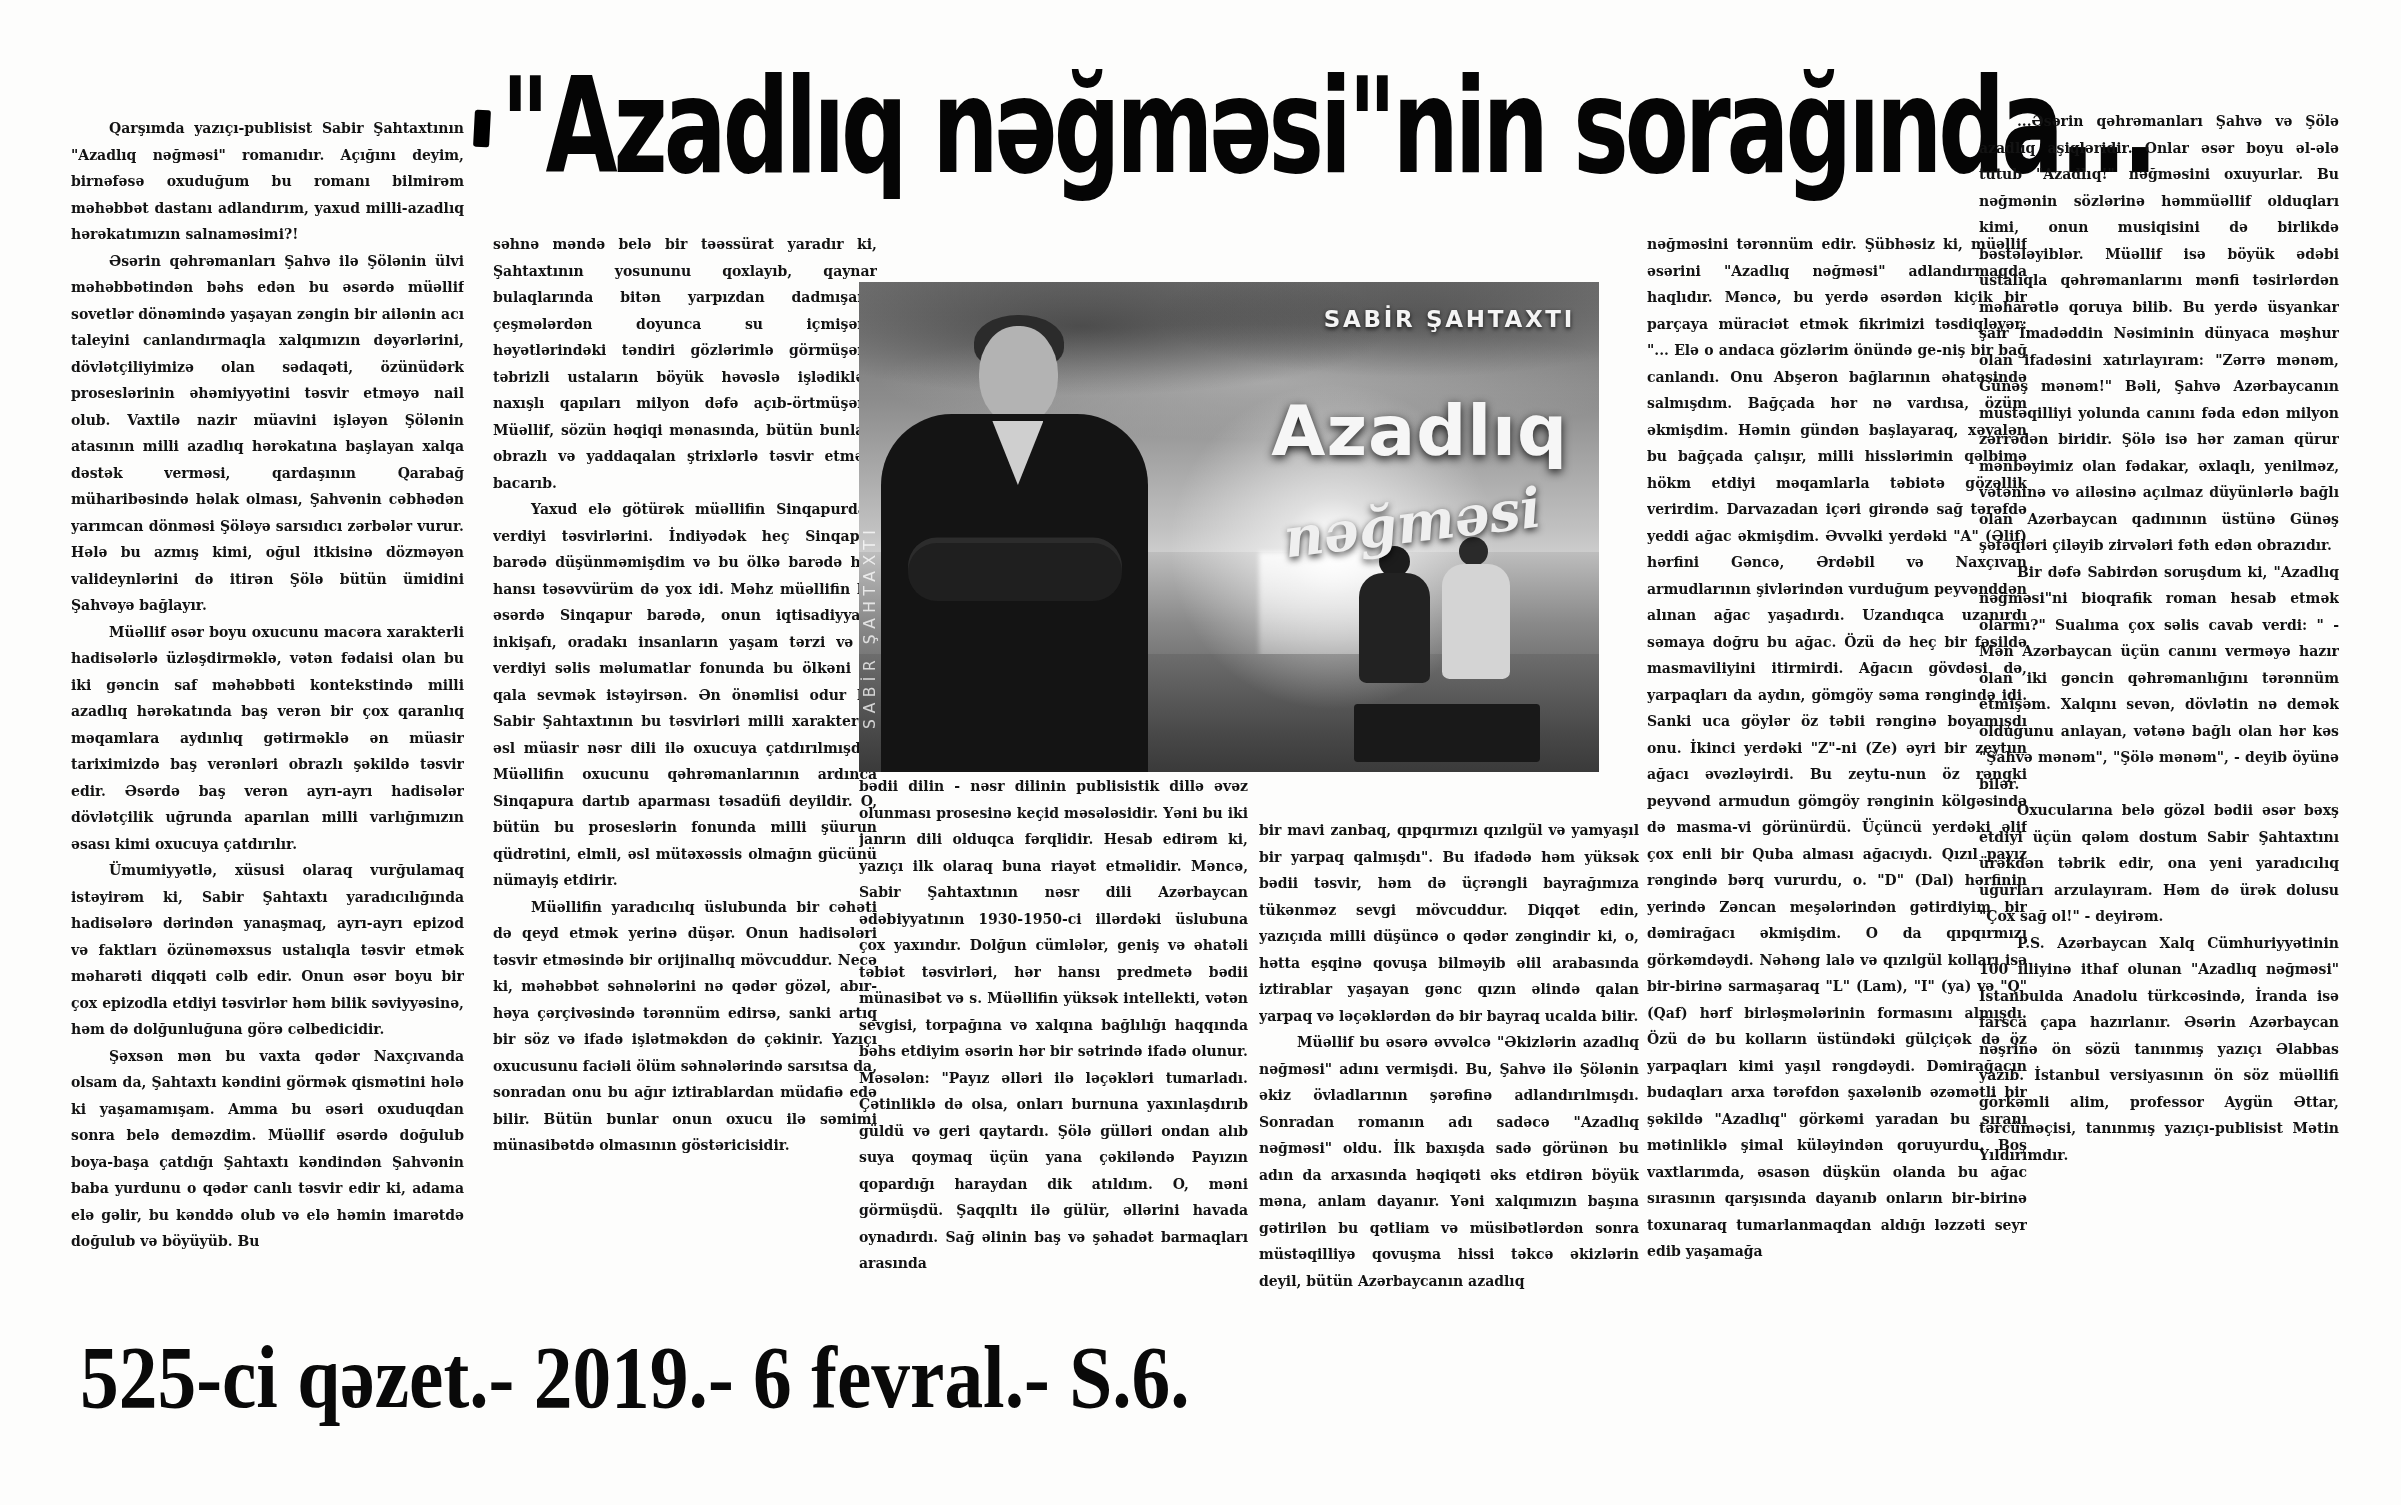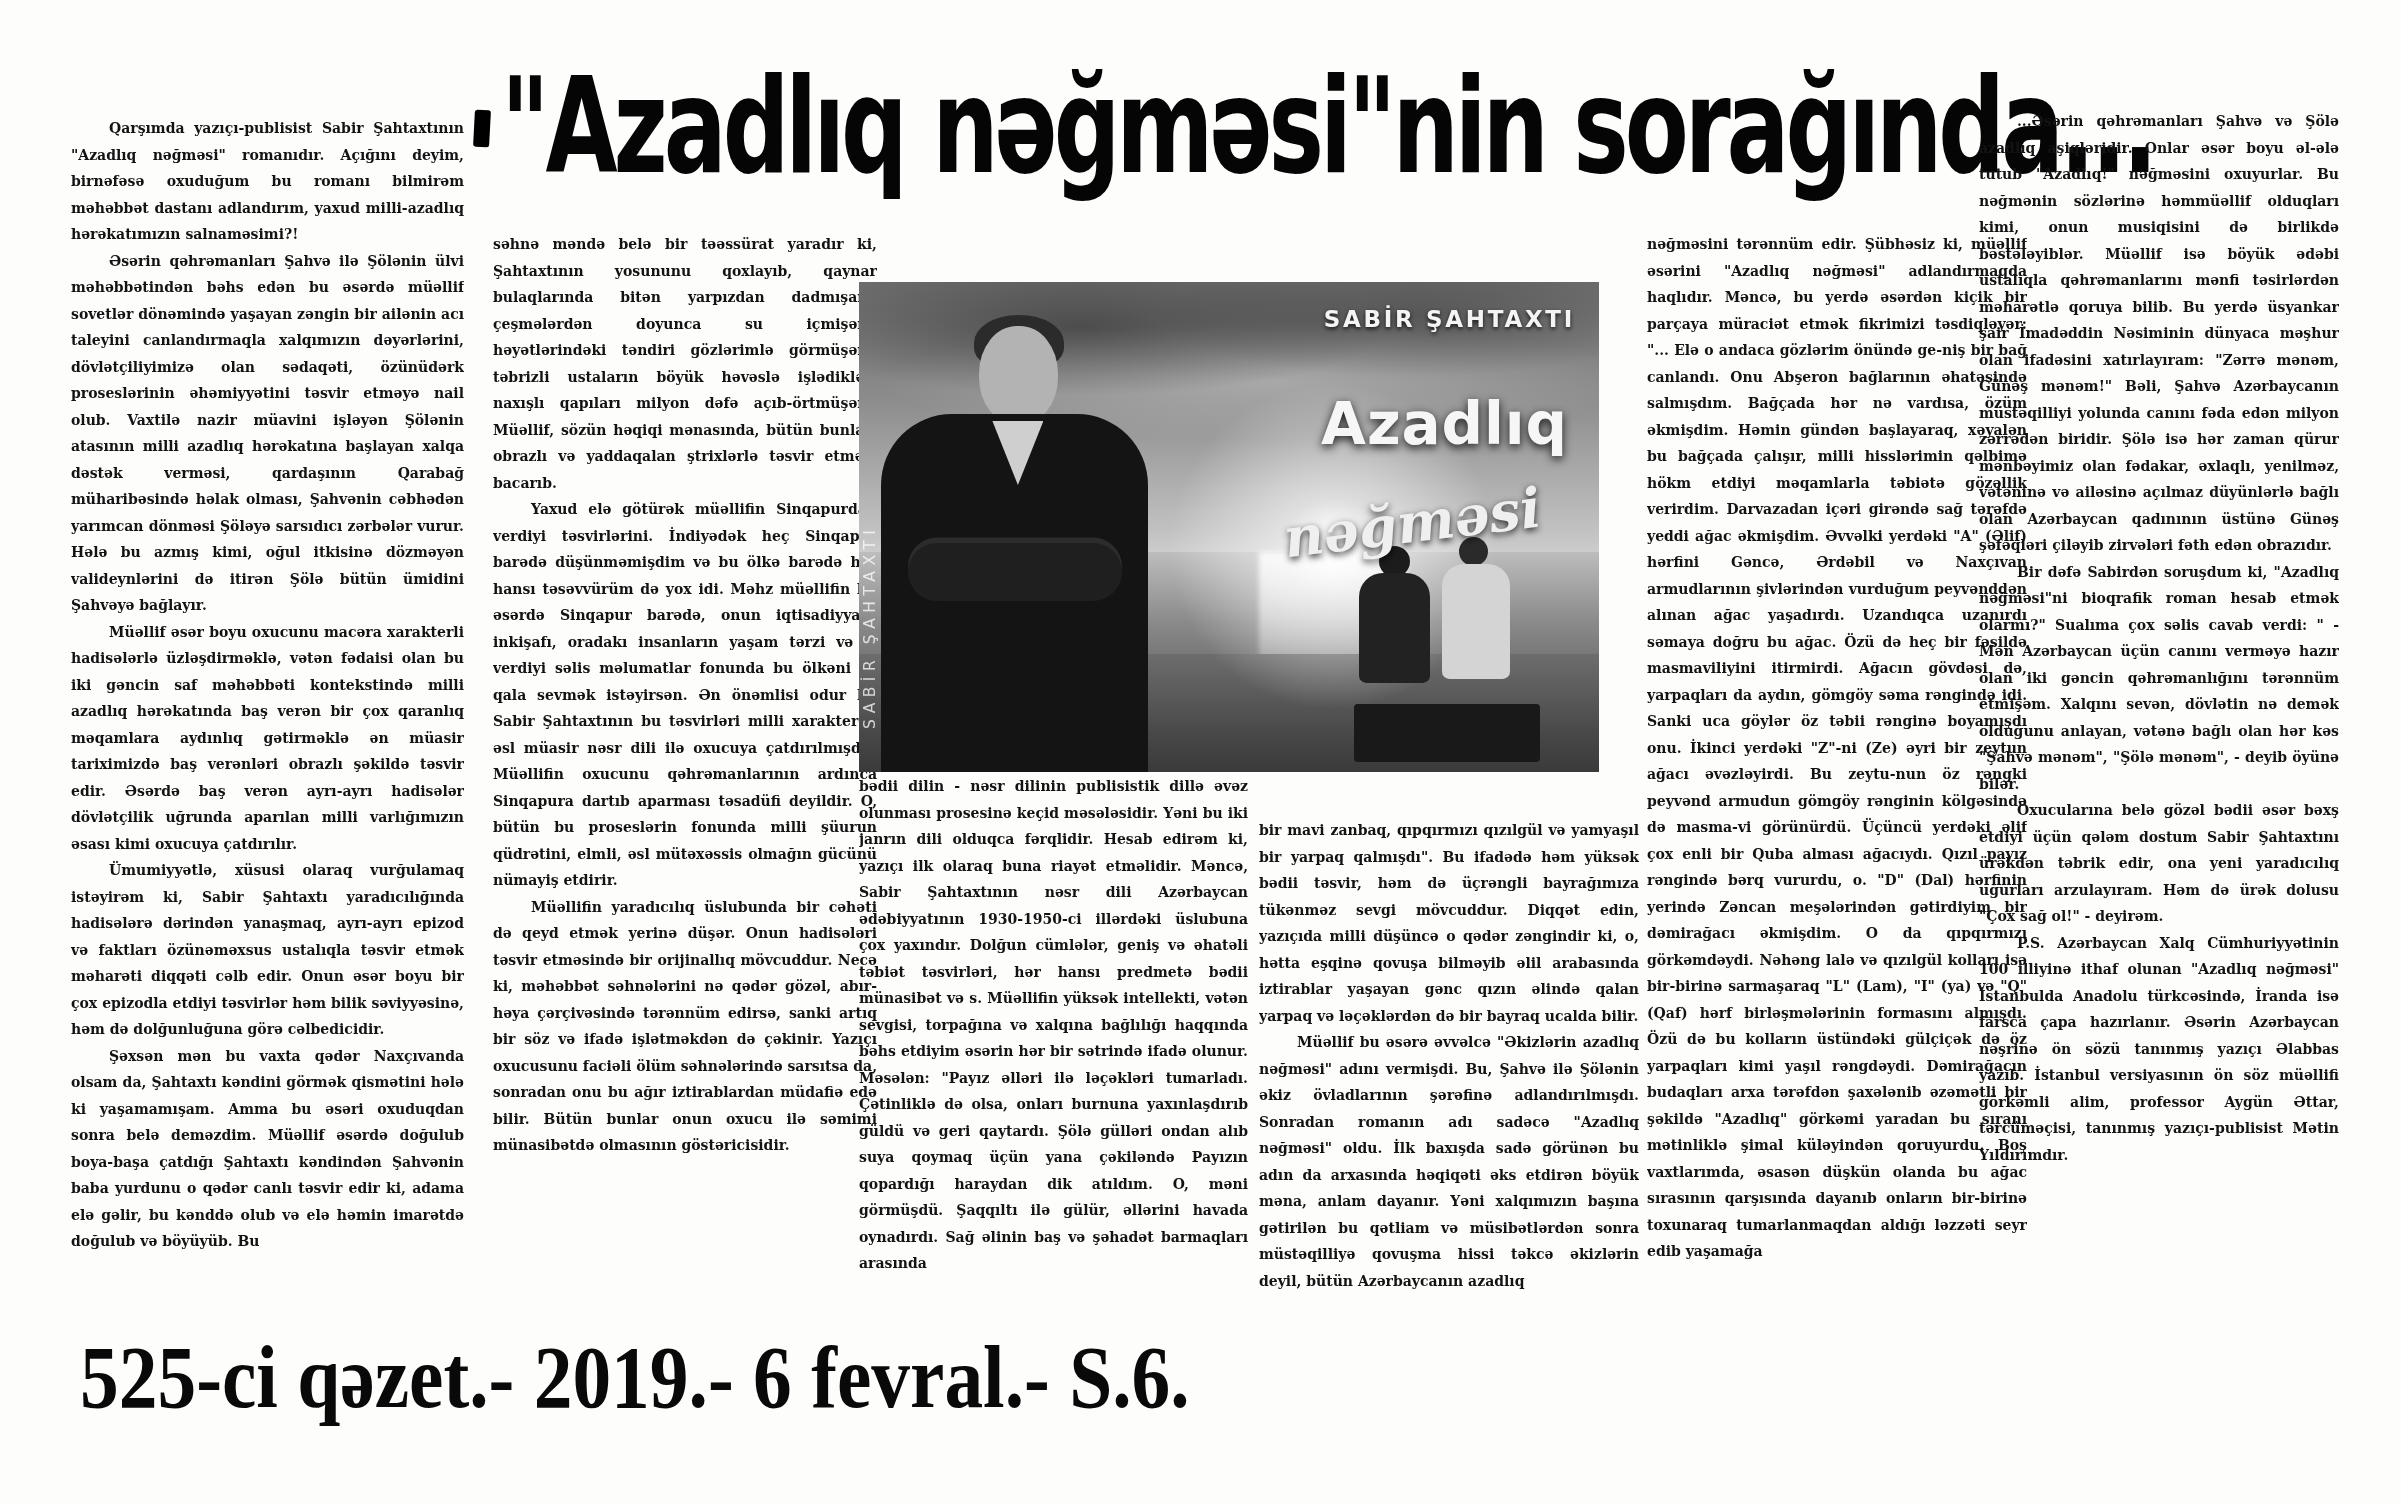--- a/index.html
+++ b/index.html
@@ -61,21 +61,21 @@
   .chest{position:absolute;left:12%;bottom:0;width:76%;height:26%;background:#191919;border-radius:3.7px;}
   .fig-a-head{position:absolute;left:22%;top:4%;width:31px;height:31px;background:#1c1c1c;border-radius:50%;}
   .fig-a-body{position:absolute;left:14%;top:16%;width:71px;height:110px;background:#222;border-radius:24px 24px 7.3px 7.3px;}
   .fig-b-head{position:absolute;left:55%;top:0;width:29px;height:29px;background:#2a2a2a;border-radius:50%;}
   .fig-b-body{position:absolute;left:48%;top:12%;width:68px;height:115px;background:#d4d4d4;border-radius:22px 22px 7.3px 7.3px;}
   
   .cover-author{position:absolute;right:24px;top:24px;color:#f4f4f4;
     font-family:"DejaVu Sans",sans-serif;font-weight:bold;font-size:23px;letter-spacing:2.7px;
     text-shadow:0 1.8px 4.6px rgba(0,0,0,.8);}
   .cover-title1{position:absolute;right:31px;top:108px;color:#f6f6f6;
-    font-family:"DejaVu Sans",sans-serif;font-weight:bold;font-size:58px;letter-spacing:0.9px;
+    font-family:"DejaVu Sans",sans-serif;font-weight:bold;font-size:70px;letter-spacing:0.9px;
     text-shadow:0 2.7px 9.1px rgba(0,0,0,.85);}
   .cover-title2{position:absolute;right:58px;top:208px;color:#efefef;
     font-family:"DejaVu Serif",serif;font-style:italic;font-weight:bold;font-size:55px;
     transform:rotate(-7deg);text-shadow:0 2.7px 7.3px rgba(0,0,0,.8);}
   .cover-spine{position:absolute;left:1.8px;top:27.4px;height:420px;
     writing-mode:vertical-rl;transform:rotate(180deg);
     color:rgba(255,255,255,.75);font-family:"DejaVu Sans",sans-serif;
     font-size:15.5px;letter-spacing:5.5px;}
 
   

